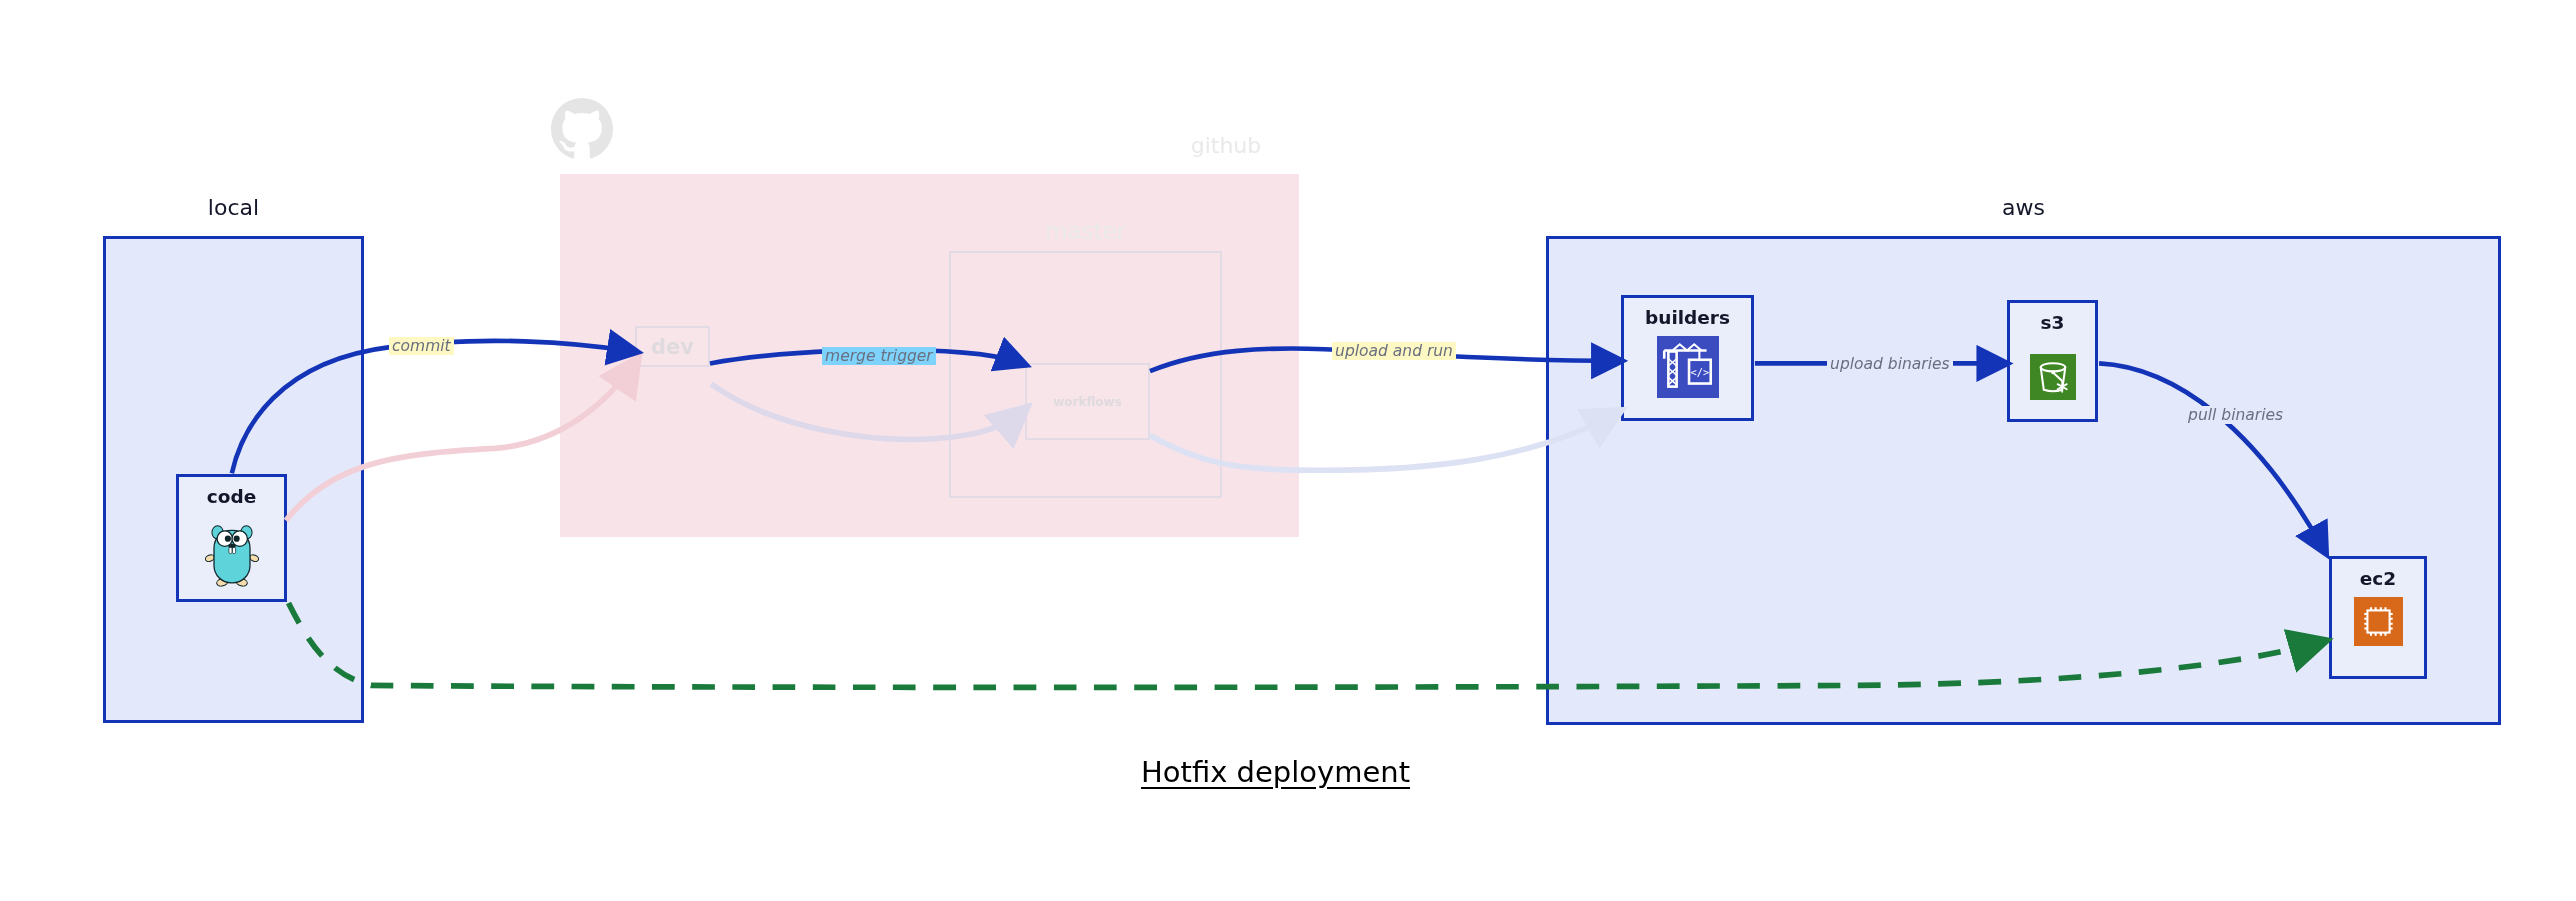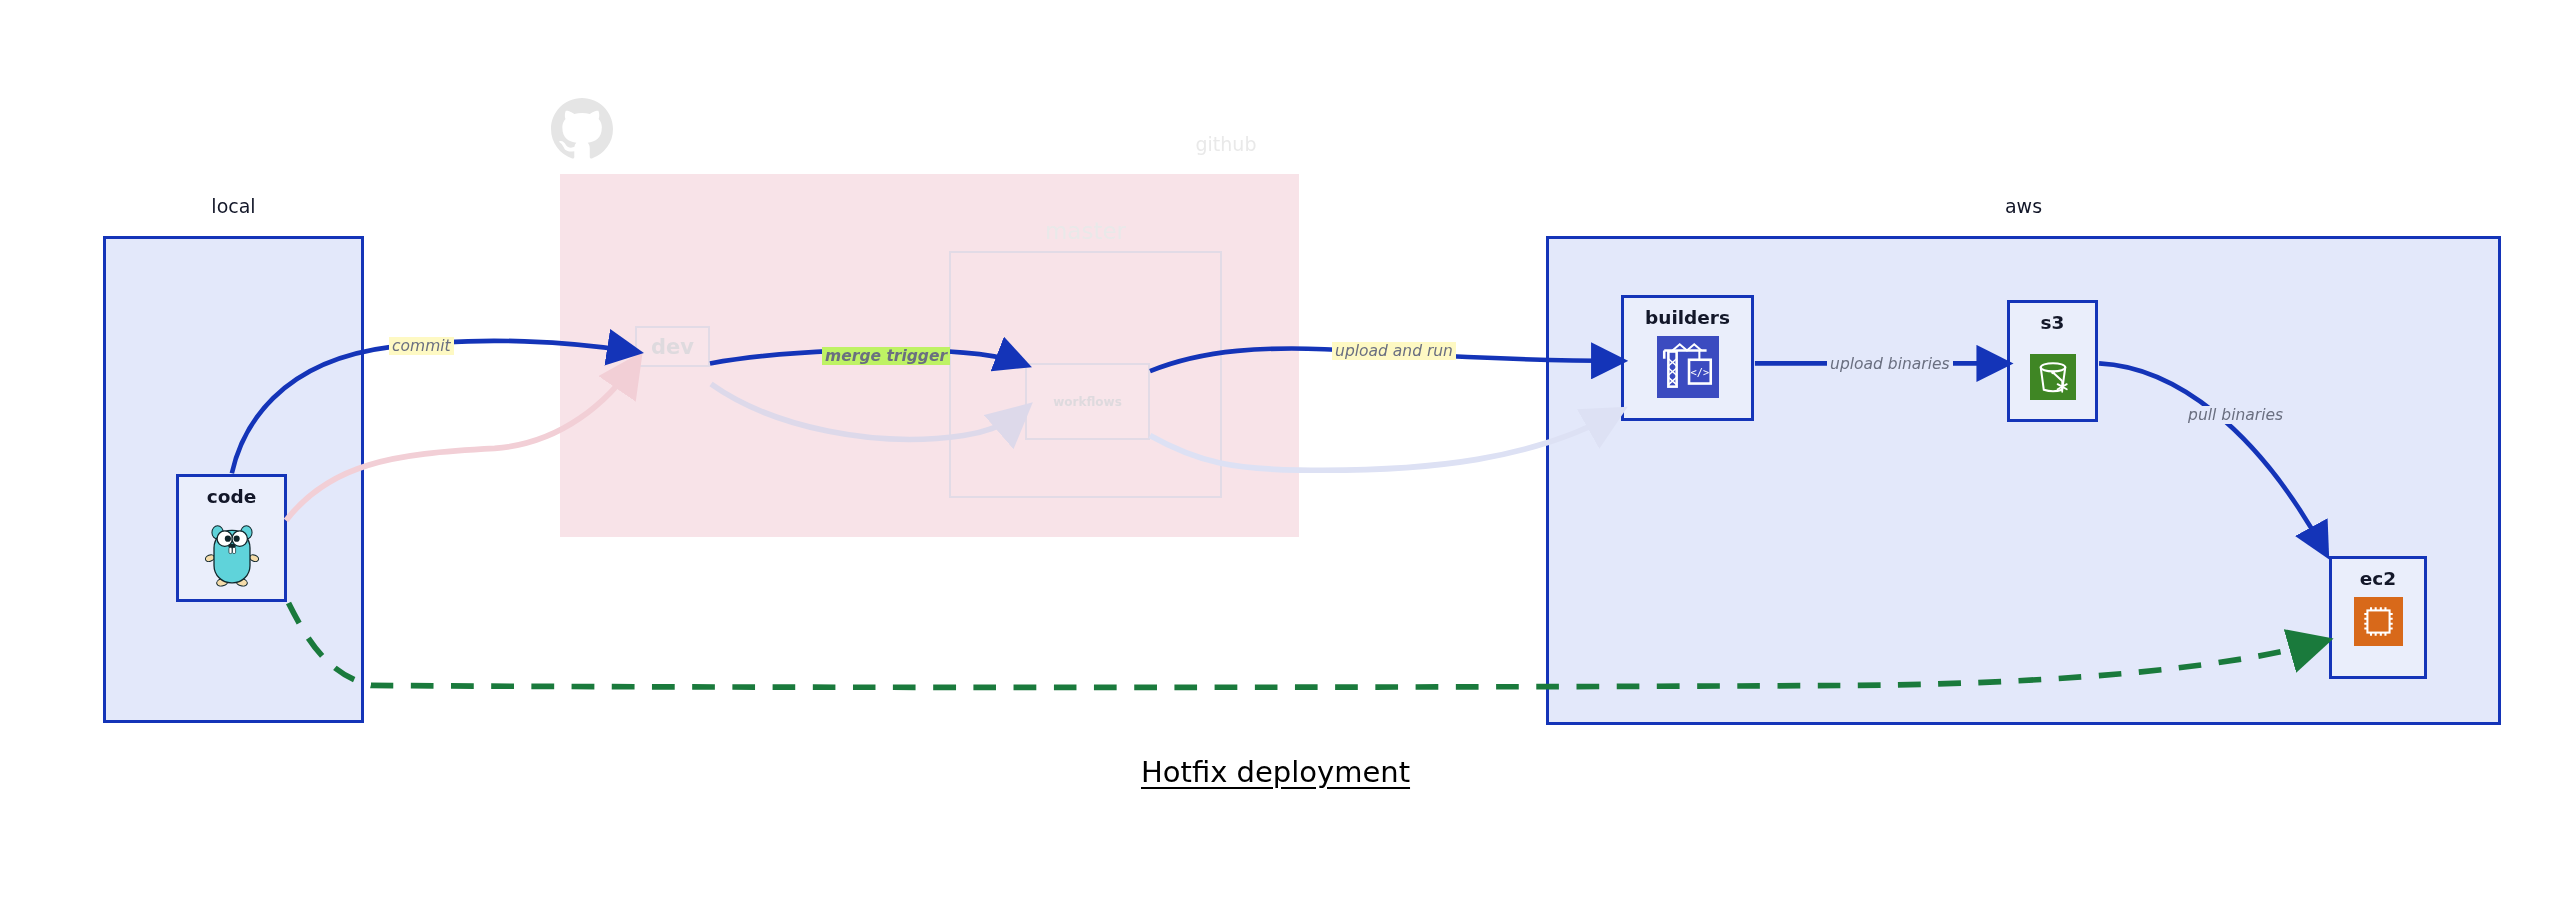--- a/index.html
+++ b/index.html
@@ -35,21 +35,21 @@
     background: #e3e8fa;
     border: 3.6px solid #1434b8;
   }
   .group.github {
     background: #f8e3e8;
     border: none;
   }
   .group-label {
     position: absolute;
     font-family: "DejaVu Sans", sans-serif;
-    font-size: 19px;
+    font-size: 22px;
     color: #131729;
     white-space: nowrap;
     text-align: center;
   }
   .group-label.muted {
     color: #e9e9e9;
   }
   
   .node {
     position: absolute;
@@ -91,22 +91,21 @@
     position: absolute;
     font-family: "DejaVu Sans", sans-serif;
     font-style: italic;
     font-size: 15.5px;
     color: #6a6f80;
     white-space: nowrap;
     background: #fef9c3;
     padding: 0 3.1px;
   }
   .edge-label.on-pink {
-    background: #bef264;
-    font-weight: bold;
+    background: #7dd3fc;
   }
   .edge-label.on-blue {
     background: #e3e8fa;
   }
   
   .diagram-title {
     position: absolute;
     font-family: "DejaVu Sans", sans-serif;
     font-size: 29px;
     color: #000000;

